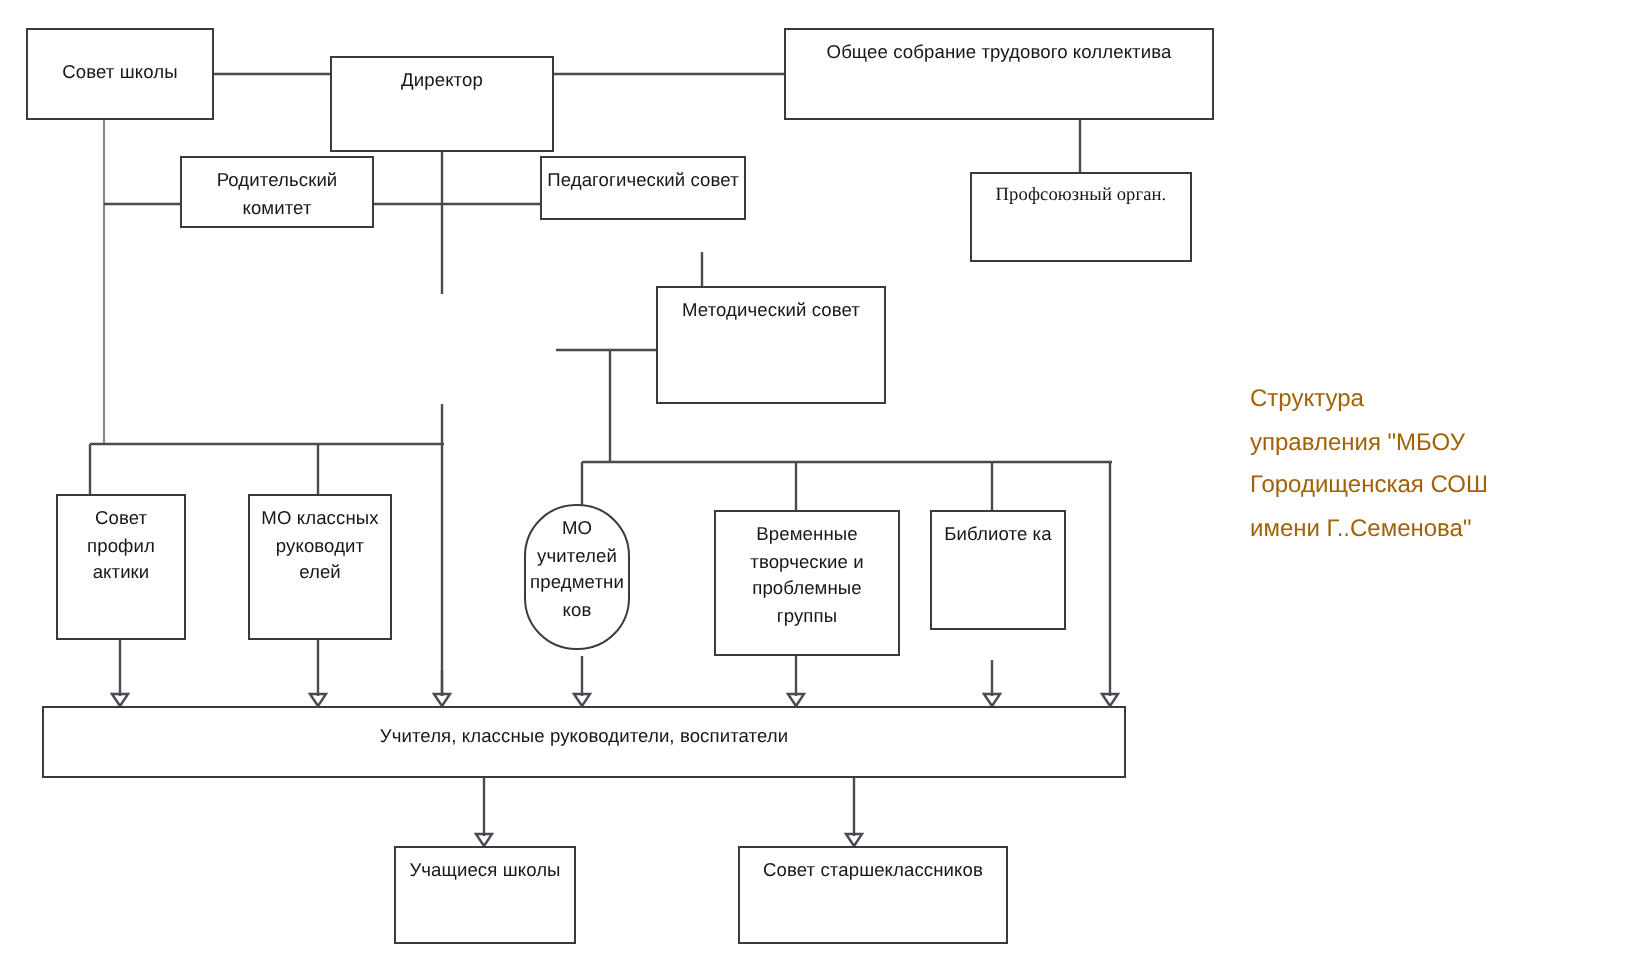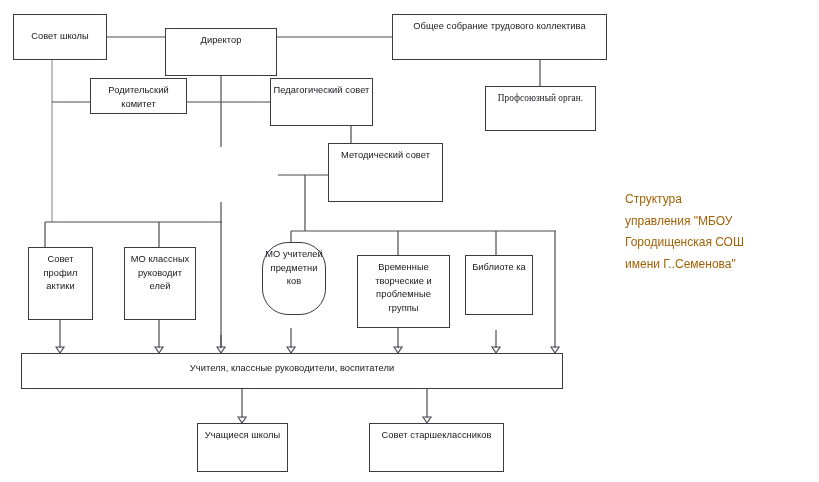--- a/index.html
+++ b/index.html
@@ -116,42 +116,42 @@
   </div>
 
   <div class="node top" style="left:392px;top:14px;width:215px;height:46px;">
     <span class="txt">Общее собрание трудового коллектива</span>
   </div>
 
   <div class="node top" style="left:90px;top:78px;width:97px;height:36px;">
     <span class="txt">Родительский комитет</span>
   </div>
 
-  <div class="node top" style="left:270px;top:78px;width:103px;height:48px;">
+  <div class="node top" style="left:270px;top:78px;width:103px;height:32px;">
     <span class="txt">Педагогический совет</span>
   </div>
 
   <div class="node top" style="left:485px;top:86px;width:111px;height:45px;font-family:Liberation Serif, serif;">
     <span class="txt">Профсоюзный орган.</span>
   </div>
 
 
   <div class="node top" style="left:328px;top:143px;width:115px;height:59px;">
     <span class="txt">Методический совет</span>
   </div>
 
   <div class="node top" style="left:28px;top:247px;width:65px;height:73px;">
     <span class="txt">Совет профил актики</span>
   </div>
 
   <div class="node top" style="left:124px;top:247px;width:72px;height:73px;">
     <span class="txt">МО классных руководит елей</span>
   </div>
 
-  <div class="node top" style="left:262px;top:242px;width:64px;height:73px;border-radius:26px;">
+  <div class="node top" style="left:262px;top:252px;width:53px;height:73px;border-radius:26px;">
     <span class="txt">МО учителей предметни ков</span>
   </div>
 
   <div class="node top" style="left:357px;top:255px;width:93px;height:73px;">
     <span class="txt">Временные творческие и проблемные группы</span>
   </div>
 
   <div class="node top" style="left:465px;top:255px;width:68px;height:60px;">
     <span class="txt">Библиоте ка</span>
   </div>

